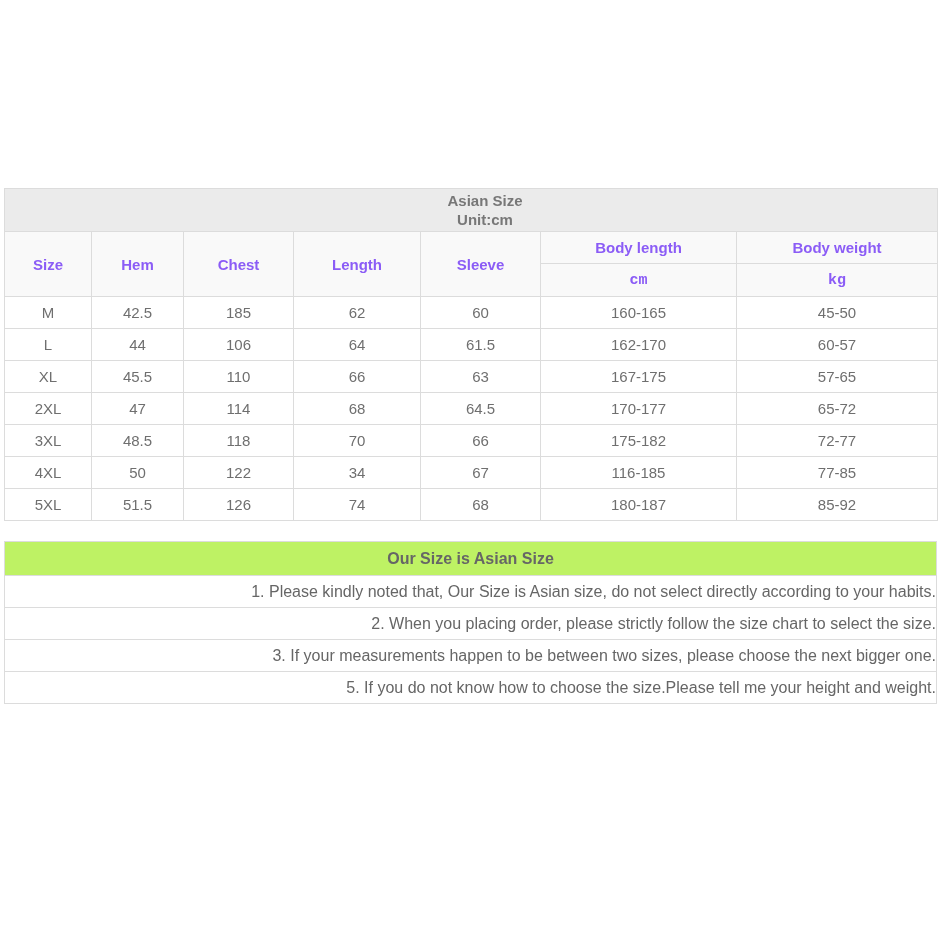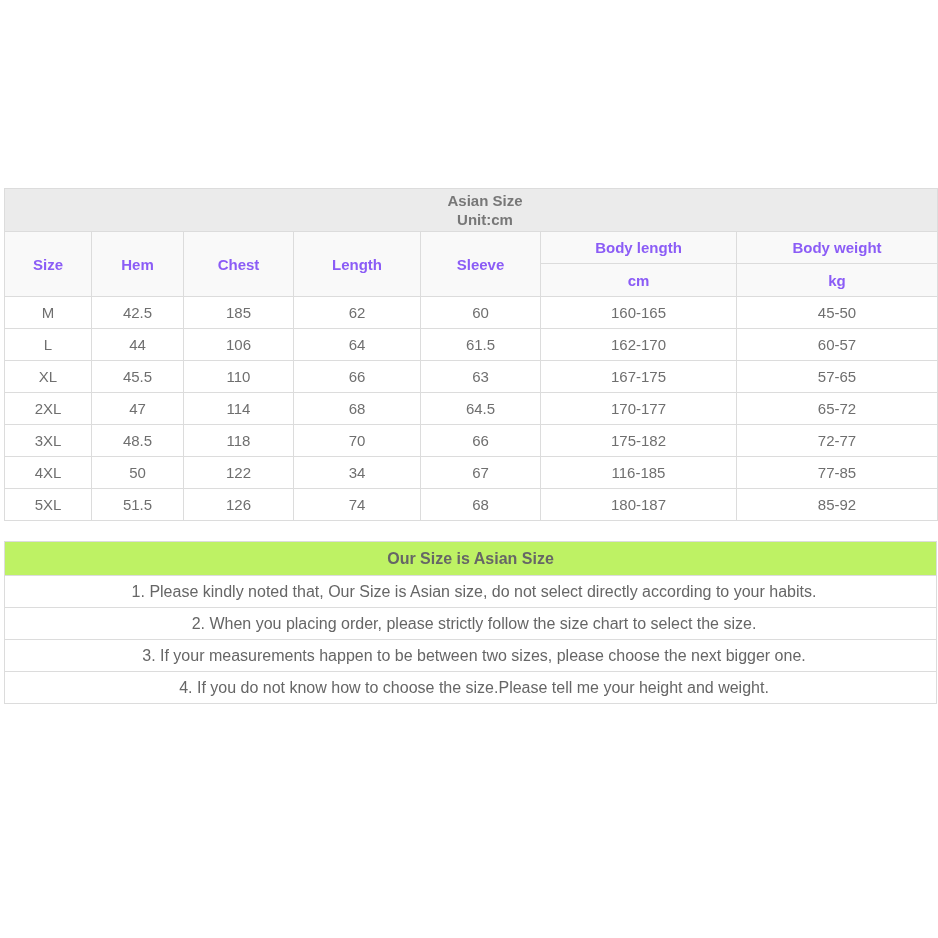--- a/index.html
+++ b/index.html
@@ -44,37 +44,37 @@
   #size-table .title-cell .line {
     display: block;
   }
   #size-table th.hdr {
     background: #f9f9f9;
     font-weight: bold;
     color: #8b5cf6;
     font-size: 15px;
   }
   #size-table tr.hdr-row1 th { height: 31px; }
-  #size-table tr.hdr-row2 th { height: 32px; font-weight: bold; }
+  #size-table tr.hdr-row2 th { height: 32px; font-weight: bold; font-family: Liberation Mono, monospace; }
   #size-table tr.data-row td {
     height: 31px;
     color: #6f6f6f;
     background: #ffffff;
   }
 
   #notes-table { top: 541px; }
   #notes-table .notes-title {
     background: #bef264;
     height: 33px;
     font-weight: bold;
     color: #666666;
     font-size: 16px;
   }
   #notes-table td.note {
-    text-align: center;
+    text-align: right;
     padding-left: 7px;
     height: 31px;
     font-size: 16px;
     color: #666666;
   }
 </style>
 </head>
 <body>
 
 <table id="size-table">
@@ -185,16 +185,16 @@
       <tr>
         <td class="note">1. Please kindly noted that, Our Size is Asian size, do not select directly according to your habits.</td>
       </tr>
       <tr>
         <td class="note">2. When you placing order, please strictly follow the size chart to select the size.</td>
       </tr>
       <tr>
         <td class="note">3. If your measurements happen to be between two sizes, please choose the next bigger one.</td>
       </tr>
       <tr>
-        <td class="note">4. If you do not know how to choose the size.Please tell me your height and weight.</td>
+        <td class="note">5. If you do not know how to choose the size.Please tell me your height and weight.</td>
       </tr>
     </tbody>
 </table>
 
 </body></html>

